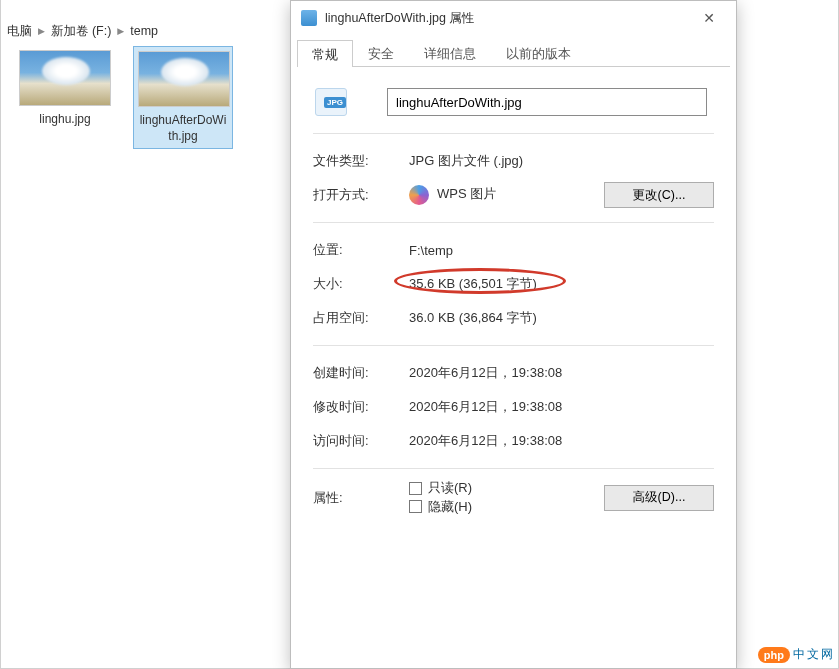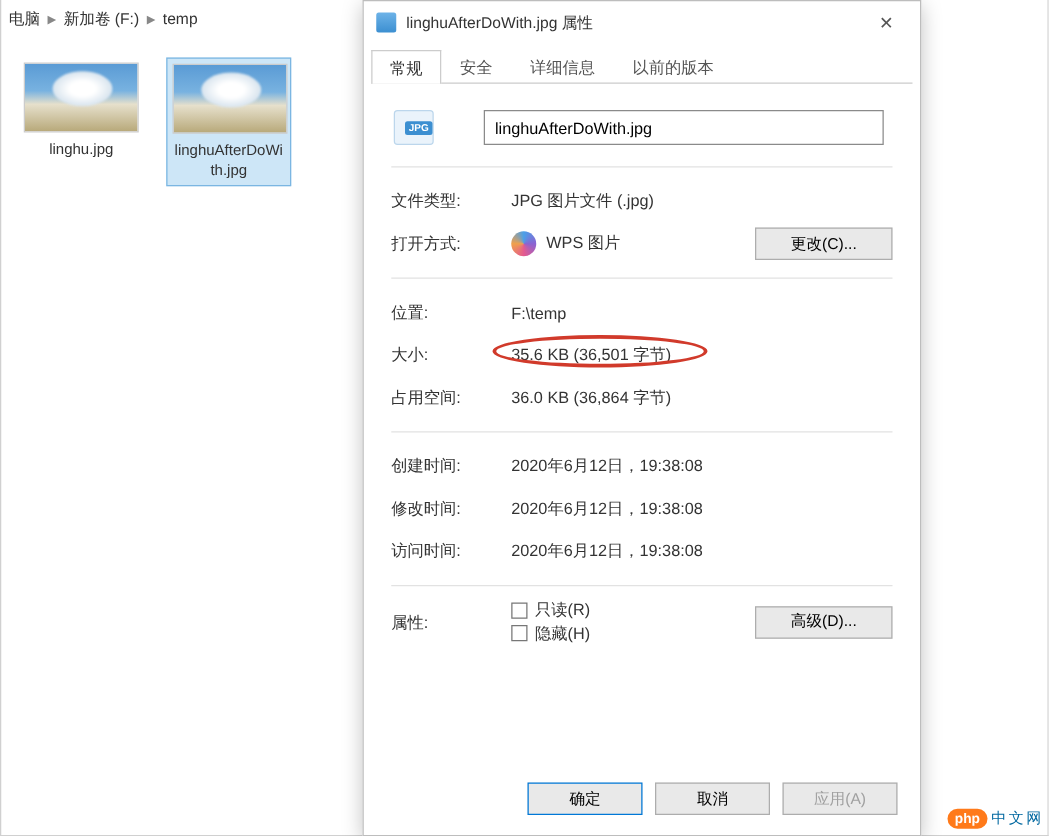--- a/index.html
+++ b/index.html
@@ -7,21 +7,21 @@
     margin: 0; padding: 0;
     font-family: "Microsoft YaHei", "Segoe UI", sans-serif;
     font-size: 12px;
     background: #fff;
     width: 839px; height: 669px;
     overflow: hidden;
     position: relative;
     color: #333;
   }
   .explorer-bg { position: absolute; left: 0; top: 0; width: 839px; height: 669px; border: 1px solid #d0d0d0; border-top: none; }
-  .breadcrumb { position: absolute; left: 0; top: 0; height: 30px; display: flex; align-items: center; padding: 0 6px; font-size: 12.5px; color: #333; }
+  .breadcrumb { position: absolute; left: 0; top: 16px; height: 30px; display: flex; align-items: center; padding: 0 6px; font-size: 12.5px; color: #333; }
   .bc-sep { color: #888; margin: 0 6px; font-size: 9px; }
   .icon-area { position: absolute; left: 14px; top: 46px; display: flex; gap: 18px; }
   .file-tile { width: 100px; text-align: center; padding: 4px; }
   .file-tile.selected { background: #cde6f7; border: 1px solid #7bb6e2; }
   .thumb { width: 92px; height: 56px; margin: 0 auto 6px auto; background: linear-gradient(to bottom, #5a9bd5 0%, #78b2e0 40%, #e6e0cc 60%, #b8a97a 100%); position: relative; border: 1px solid #ccc; }
   .thumb .cloud { position: absolute; left: 22px; top: 6px; width: 48px; height: 28px; background: radial-gradient(ellipse at 50% 50%, #fff 30%, #d8e4ee 70%, transparent 75%); border-radius: 50%; filter: blur(1px); }
   .file-label { font-size: 12px; line-height: 1.3; word-break: break-all; }
 
   .dialog { position: absolute; left: 290px; top: 0; width: 447px; height: 669px; background: #fff; border: 1px solid #bdbdbd; box-shadow: 0 4px 16px rgba(0,0,0,0.25); }
   .dlg-title { display: flex; align-items: center; height: 34px; padding: 0 6px 0 10px; }
@@ -169,25 +169,20 @@
         <span class="chk">
           <span class="chk-box"></span>
           <span>隐藏(H)</span>
         </span>
       </div>
       <button class="btn" style="min-width:110px;">高级(D)...</button>
     </div>
 
   </div>
 
-  <div class="dlg-buttons">
-    <button class="btn primary">确定</button>
-    <button class="btn">取消</button>
-    <button class="btn" disabled="">应用(A)</button>
-  </div>
 </div>
 
 <div class="circle-annot"></div>
 
 <div class="faded-url"></div>
 <div class="watermark">
   <span class="php-badge">php</span>
   <span class="cw">中文网</span>
 </div>
 

